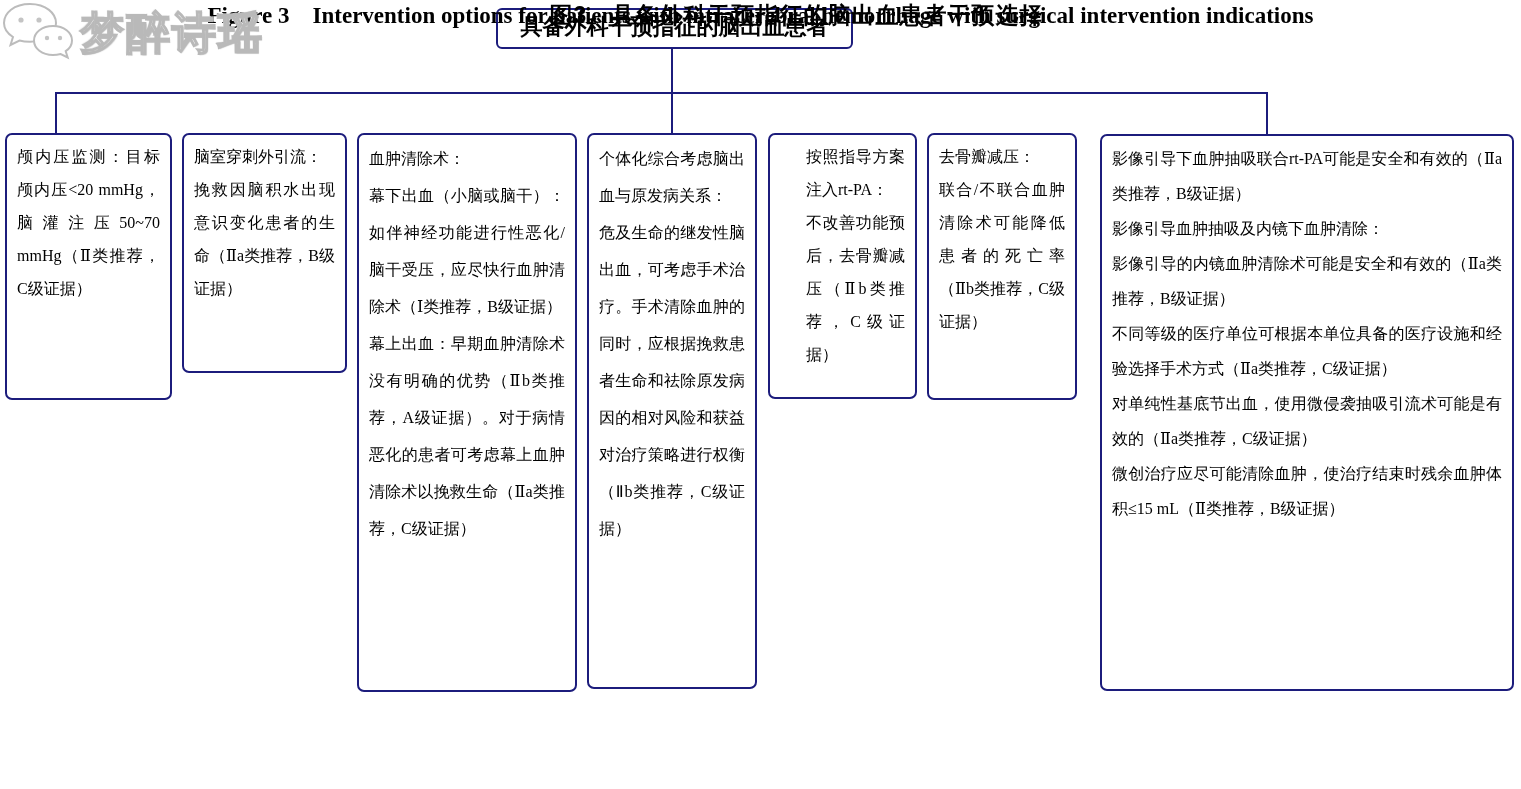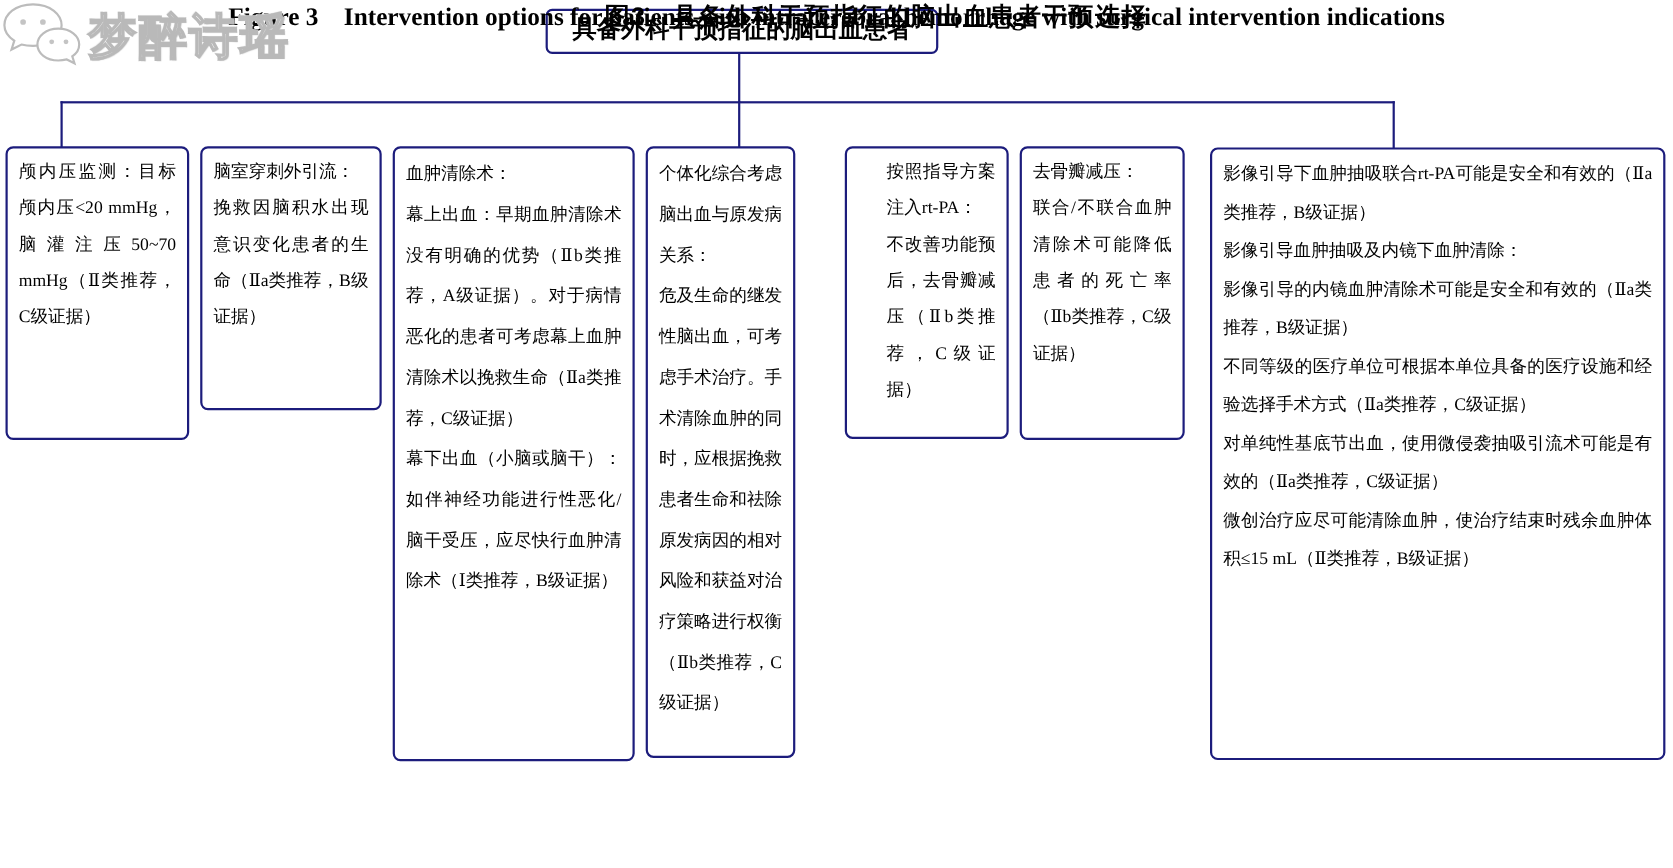--- a/index.html
+++ b/index.html
@@ -62,25 +62,25 @@
     <p>颅内压监测：目标颅内压&lt;20 mmHg，脑灌注压50~70 mmHg（Ⅱ类推荐，C级证据）</p>
   </div>
 
   <div class="node" style="left:182px;top:133px;width:165px;height:240px;">
     <p>脑室穿刺外引流：</p>
     <p>挽救因脑积水出现意识变化患者的生命（Ⅱa类推荐，B级证据）</p>
   </div>
 
   <div class="node tall" style="left:357px;top:133px;width:220px;height:559px;">
     <p>血肿清除术：</p>
+    <p>幕下出血（小脑或脑干）：如伴神经功能进行性恶化/脑干受压，应尽快行血肿清除术（Ⅰ类推荐，B级证据）</p>
     <p>幕上出血：早期血肿清除术没有明确的优势（Ⅱb类推荐，A级证据）。对于病情恶化的患者可考虑幕上血肿清除术以挽救生命（Ⅱa类推荐，C级证据）</p>
-    <p>幕下出血（小脑或脑干）：如伴神经功能进行性恶化/脑干受压，应尽快行血肿清除术（Ⅰ类推荐，B级证据）</p>
   </div>
 
-  <div class="node tall" style="left:587px;top:133px;width:136px;height:556px;">
+  <div class="node tall" style="left:587px;top:133px;width:170px;height:556px;font-family:Liberation Serif, serif;">
     <p>个体化综合考虑脑出血与原发病关系：</p>
     <p>危及生命的继发性脑出血，可考虑手术治疗。手术清除血肿的同时，应根据挽救患者生命和祛除原发病因的相对风险和获益对治疗策略进行权衡（Ⅱb类推荐，C级证据）</p>
   </div>
 
   <div class="node" style="left:768px;top:133px;width:149px;height:266px;padding-left:36px;">
     <p>按照指导方案注入rt-PA：</p>
     <p>不改善功能预后，去骨瓣减压（Ⅱb类推荐，C级证据）</p>
   </div>
 
   <div class="node" style="left:927px;top:133px;width:150px;height:267px;">

